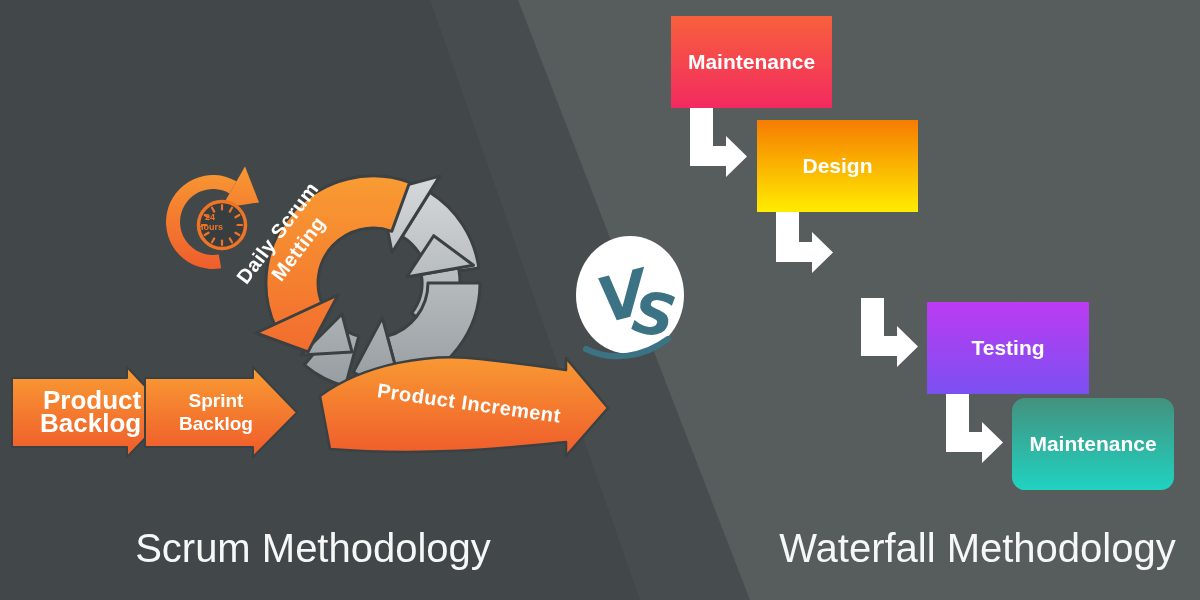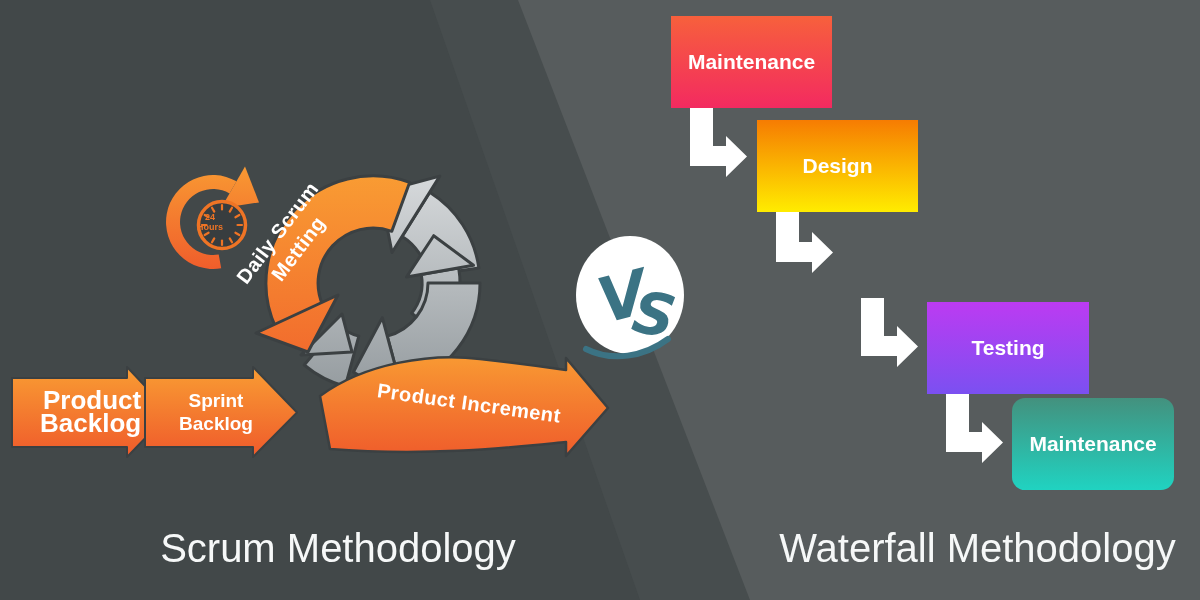--- a/index.html
+++ b/index.html
@@ -32,21 +32,21 @@
   .product-label{left:40px;top:389px;font-size:26px;line-height:23px;text-align:right;}
   .sprint-label{left:170px;top:389px;width:92px;font-size:19px;line-height:23px;text-align:center;}
   .clock-label{
     left:188px;top:212px;width:44px;text-align:center;
     color:var(--clock_orange,#ef7425);font-size:9px;line-height:10px;font-weight:bold;
   }
   .side-title{
     position:absolute;top:526px;font-size:40px;font-weight:400;
     color:var(--title_text,#f6f8f8);text-align:center;
   }
-  .side-title.scrum{left:123px;width:430px;text-align:center;}
+  .side-title.scrum{left:98px;width:430px;text-align:center;}
   .side-title.waterfall{left:745px;width:465px;}
   .step{
     position:absolute;width:161px;height:92px;
     display:flex;align-items:center;justify-content:center;
     color:#fff;font-size:21px;font-weight:bold;
   }
   .step.s0{left:671px;top:16px;}
   .step.s1{left:757px;top:112px;}
   .step.s2{left:842px;top:206px;}
   .step.s3{left:927px;top:302px;width:162px;}

